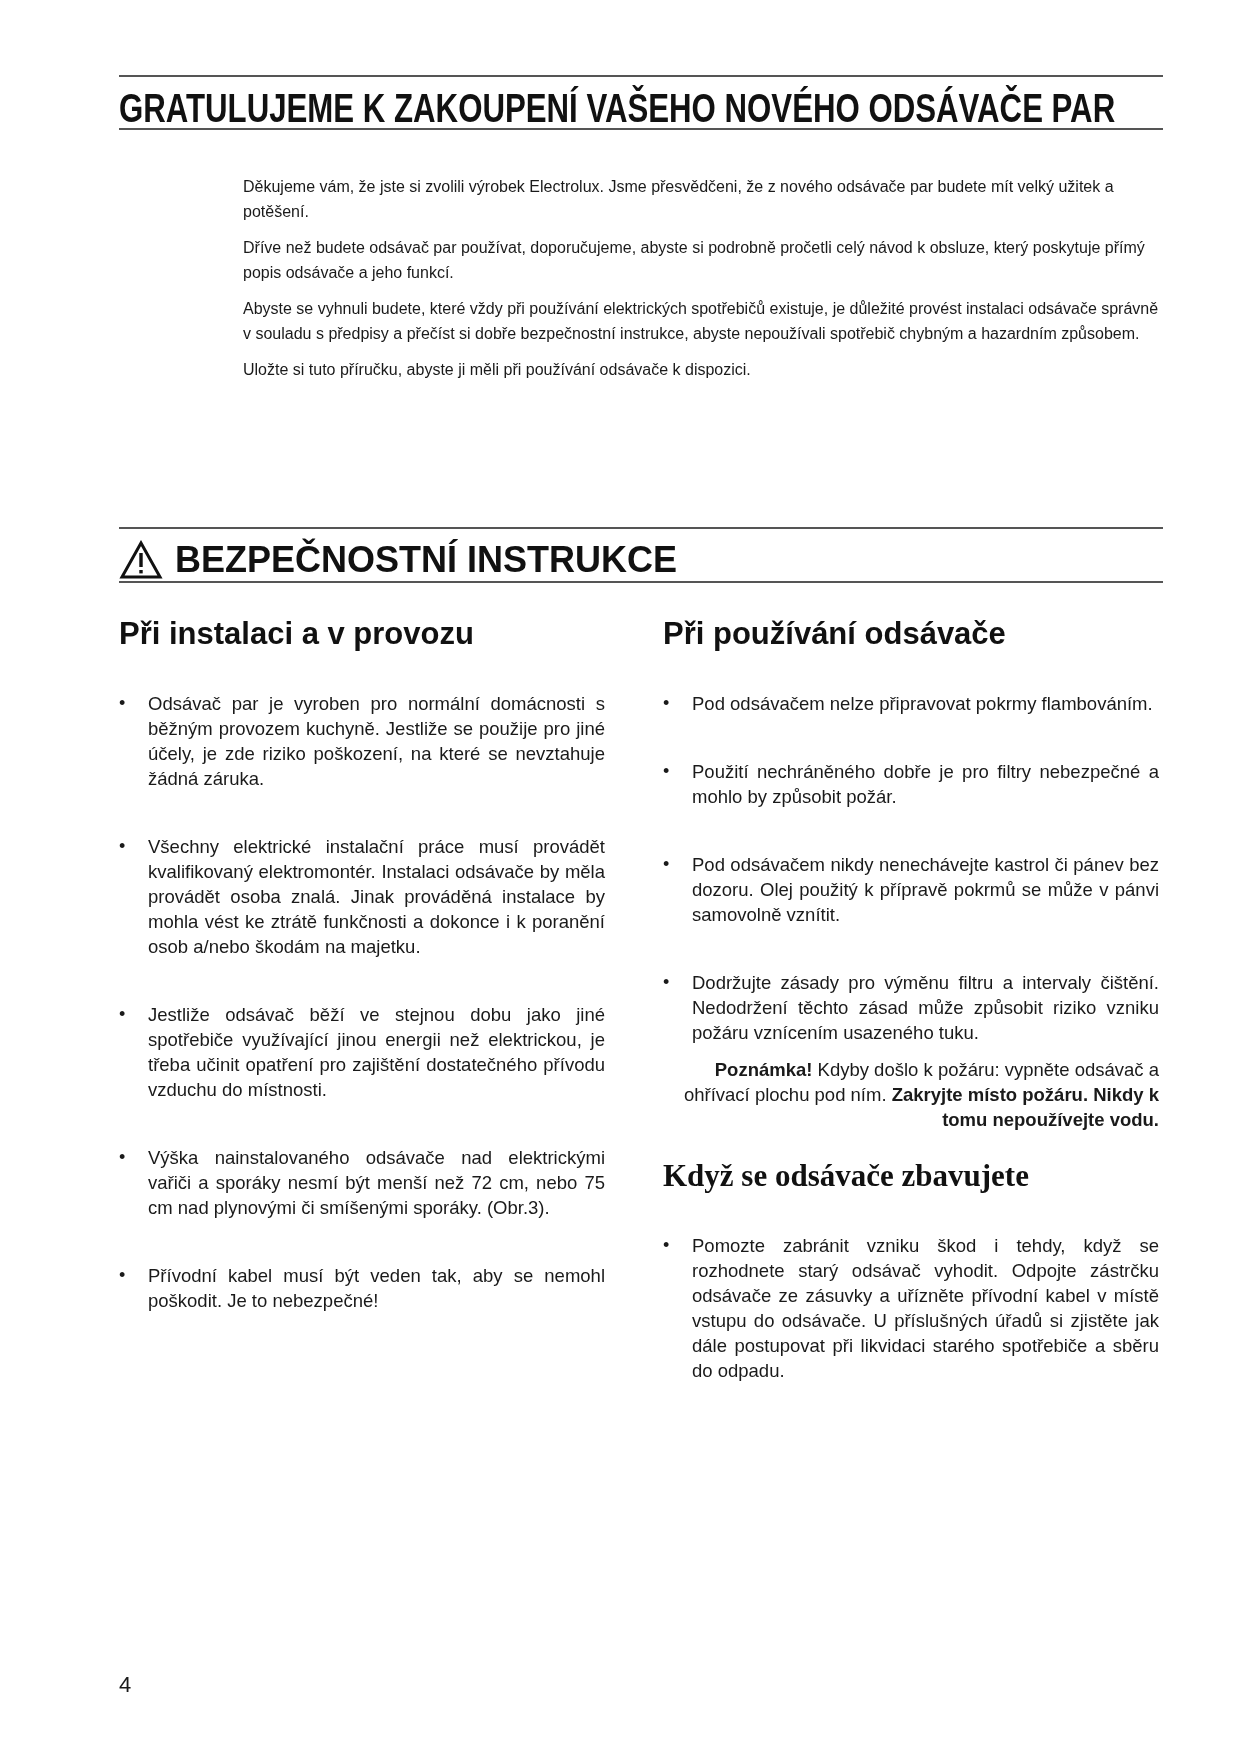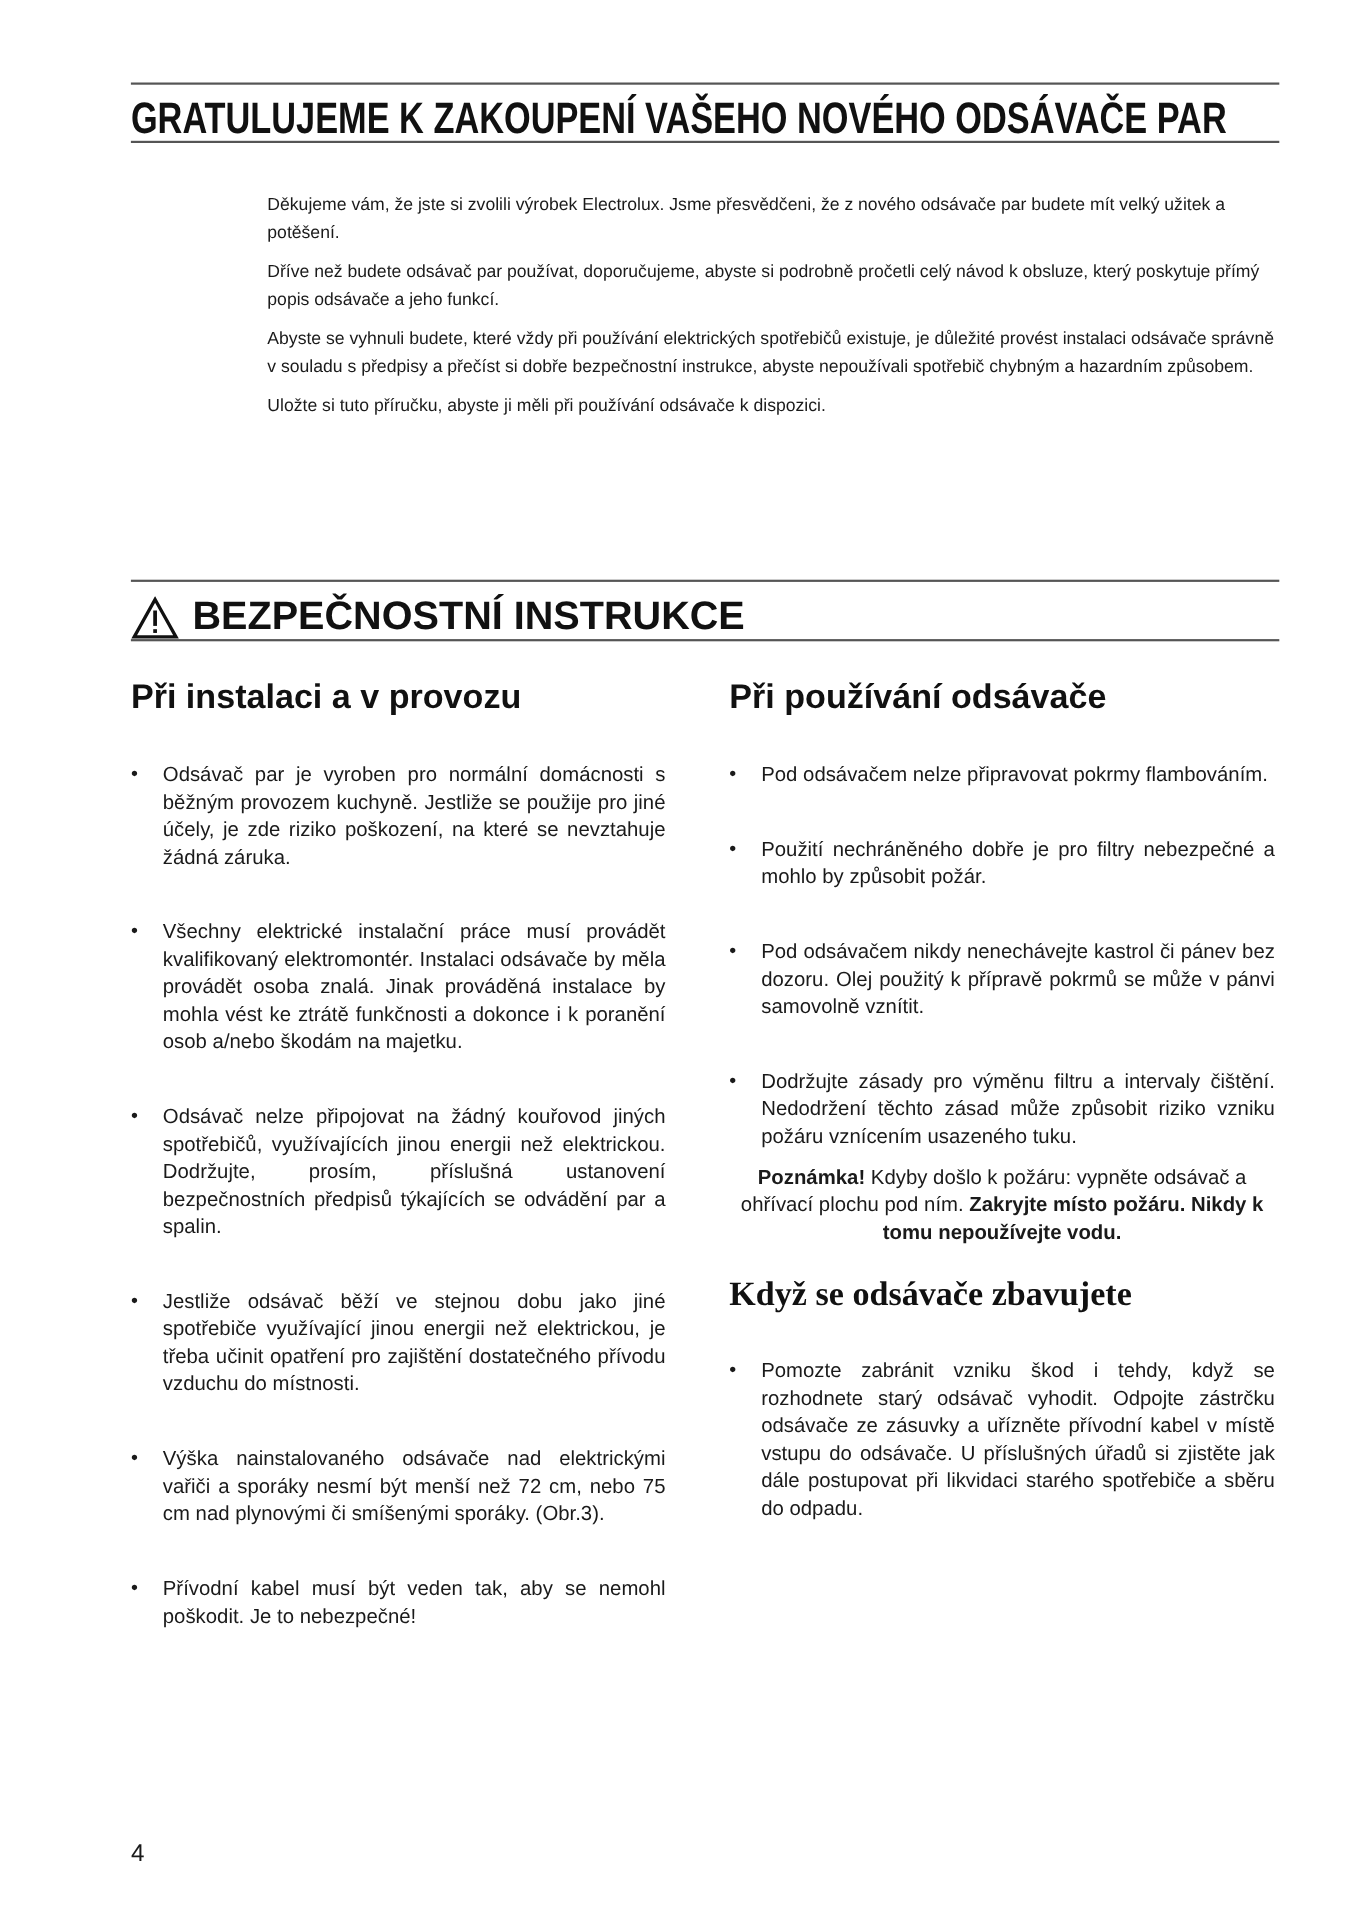--- a/index.html
+++ b/index.html
@@ -11,32 +11,32 @@
     .title1 {
       position: absolute; left: 119px; top: 84px; width: 1044px;
       font-family: "Liberation Sans", sans-serif; font-weight: bold;
       font-size: 40px; letter-spacing: 0px; line-height: 48px;
       transform: scaleX(0.78); transform-origin: left center; white-space: nowrap;
       color: #111;
     }
     .intro { position: absolute; left: 243px; top: 174px; width: 918px; font-size: 16px; line-height: 25px; }
     .intro p { margin: 0 0 11px 0; }
     .title2 {
-      position: absolute; left: 119px; top: 538px; display: flex; align-items: flex-end;
+      position: absolute; left: 119px; top: 538px; display: flex; align-items: center;
       font-weight: bold; font-size: 36px; line-height: 44px; color: #111;
     }
     .title2 .warn { width: 44px; height: 40px; margin-right: 12px; display: inline-block; }
     .col { position: absolute; top: 620px; width: 490px; font-size: 18.5px; line-height: 25px; }
     .col.left { left: 119px; width: 486px; }
     .col.right { left: 663px; width: 496px; }
     .col h3 { margin: 0; font-size: 31px; line-height: 28px; font-weight: bold; color: #111; }
     .col ul { list-style: none; margin: 0; padding: 0; }
     .col li { position: relative; padding-left: 29px; margin-bottom: 12px; text-align: justify; margin-top: 43px; }
     .col li::before { content: "•"; position: absolute; left: 0; top: 0; font-size: 18px; }
-    .note { margin: 0 0 0 0; text-align: center; }
+    .note { margin: 0 0 0 0; text-align: right; }
     .note b { font-weight: bold; }
     .sub2 { margin-top: 30px !important; font-family: Liberation Serif, serif; }
     .pagenum { position: absolute; left: 119px; top: 1672px; font-size: 22px; }
   </style>
 </head>
 <body>
 
 <div class="rule" style="top:75px;"></div>
 <div class="title1">GRATULUJEME K ZAKOUPENÍ VAŠEHO NOVÉHO ODSÁVAČE PAR</div>
 <div class="rule" style="top:128px;"></div>
@@ -59,21 +59,20 @@
   </span>
   <span>BEZPEČNOSTNÍ INSTRUKCE</span>
 </div>
 <div class="rule" style="top:581px;"></div>
 
 <div class="col left">
   <h3>Při instalaci a v provozu</h3>
   <ul>
     <li>Odsávač par je vyroben pro normální domácnosti s běžným provozem kuchyně. Jestliže se použije pro jiné účely, je zde riziko poškození, na které se nevztahuje žádná záruka.</li>
     <li>Všechny elektrické instalační práce musí provádět kvalifikovaný elektromontér. Instalaci odsávače by měla provádět osoba znalá. Jinak prováděná instalace by mohla vést ke ztrátě funkčnosti a dokonce i k poranění osob a/nebo škodám na majetku.</li>
-    <li>Odsávač nelze připojovat na žádný kouřovod jiných spotřebičů, využívajících jinou energii než elektrickou. Dodržujte, prosím, příslušná ustanovení bezpečnostních předpisů týkajících se odvádění par a spalin.</li>
     <li>Jestliže odsávač běží ve stejnou dobu jako jiné spotřebiče využívající jinou energii než elektrickou, je třeba učinit opatření pro zajištění dostatečného přívodu vzduchu do místnosti.</li>
     <li>Výška nainstalovaného odsávače nad elektrickými vařiči a sporáky nesmí být menší než 72 cm, nebo 75 cm nad plynovými či smíšenými sporáky. (Obr.3).</li>
     <li>Přívodní kabel musí být veden tak, aby se nemohl poškodit. Je to nebezpečné!</li>
   </ul>
 </div>
 
 <div class="col right">
   <h3>Při používání odsávače</h3>
   <ul>
     <li>Pod odsávačem nelze připravovat pokrmy flambováním.</li>

